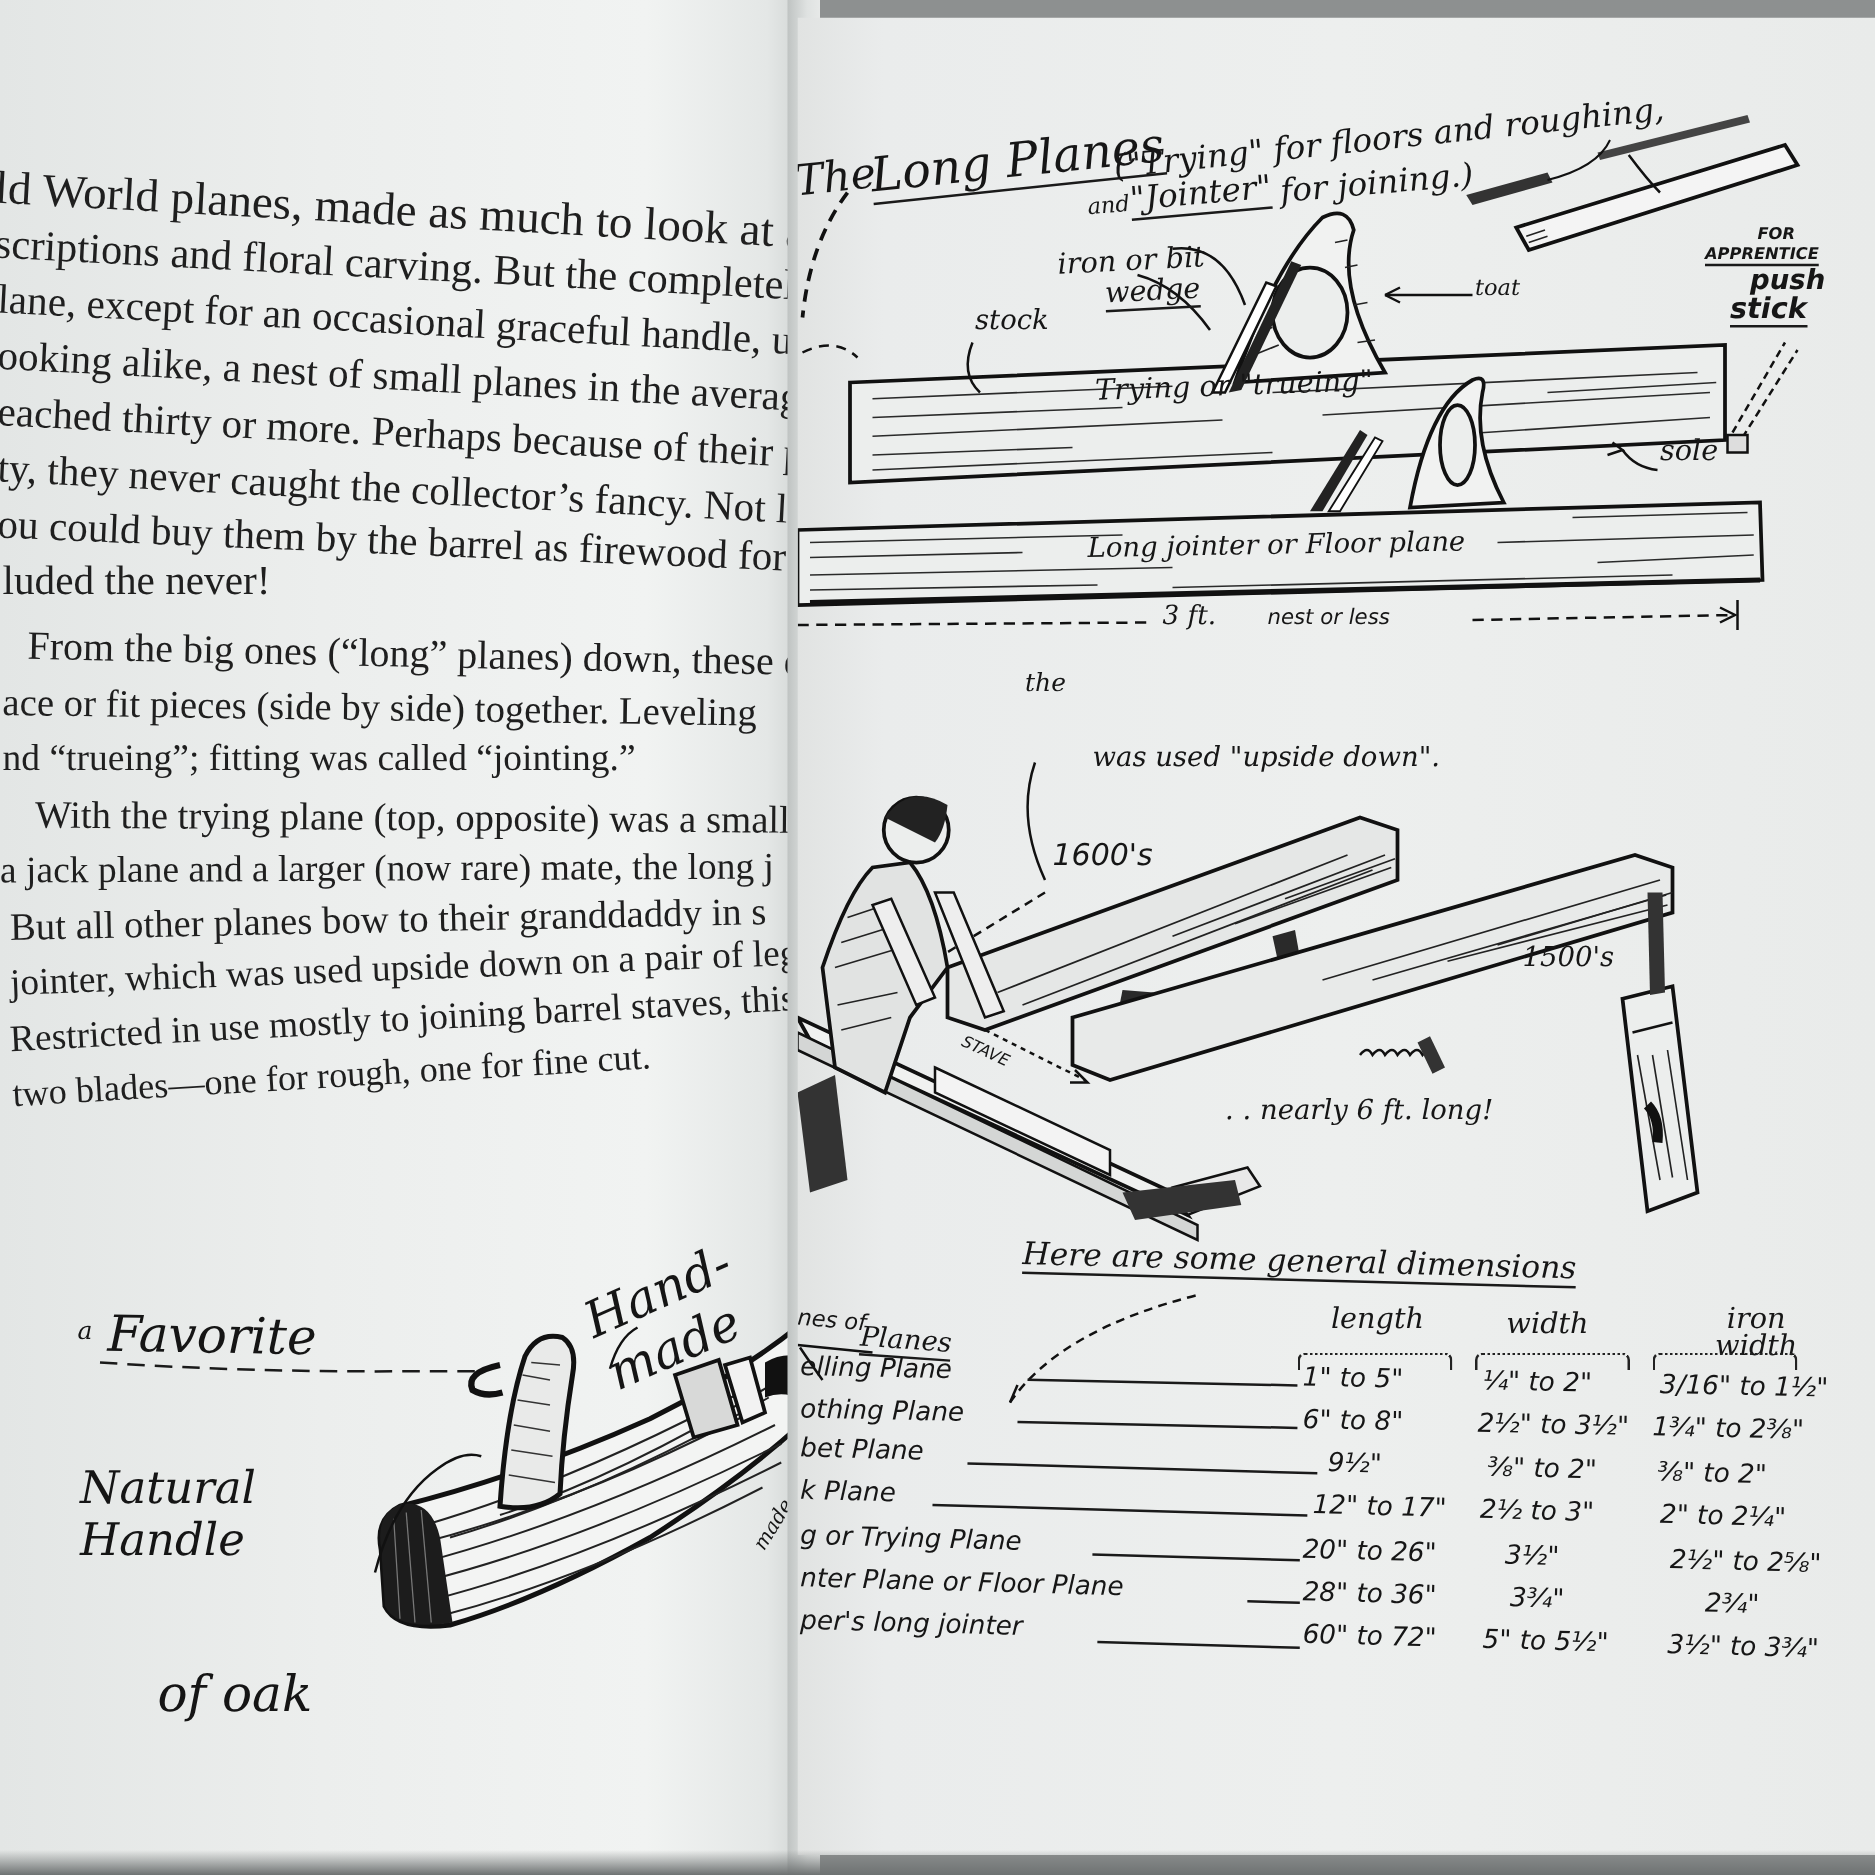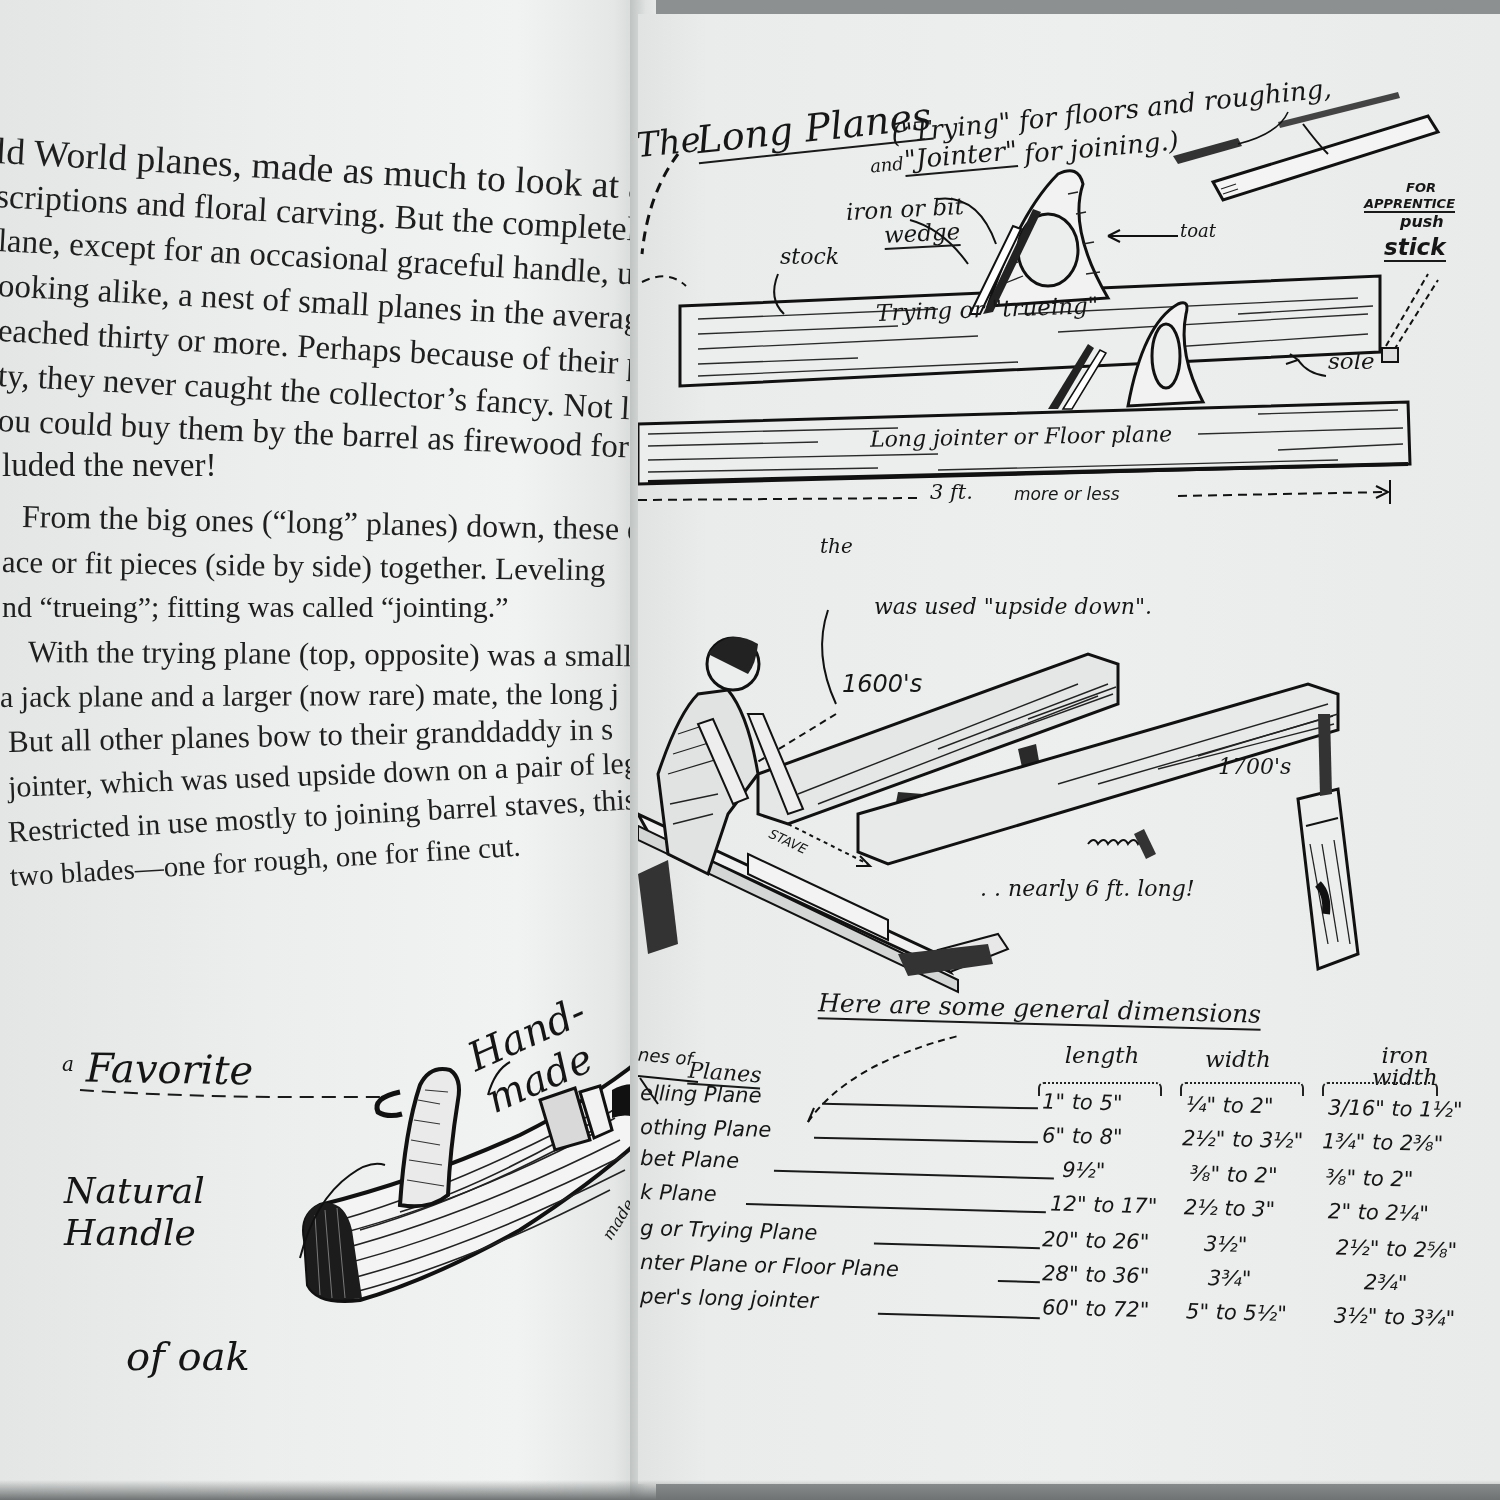--- a/index.html
+++ b/index.html
@@ -336,32 +336,32 @@
     <div class="hand" style="left:386px; top:118px; font-size:26px; transform: rotate(-5deg);">for joining.)</div>
 
     <div class="hand" style="left:208px; top:182px; font-size:23px; transform: rotate(-3deg);">iron or bit</div>
     <div class="hand underline" style="left:246px; top:206px; font-size:23px; transform: rotate(-3deg);">wedge</div>
     <div class="hand" style="left:542px; top:206px; font-size:18px;">toat</div>
     <div class="hand" style="left:142px; top:230px; font-size:22px;">stock</div>
     <div class="hand" style="left:690px; top:334px; font-size:23px;">sole</div>
 
     <div class="hand-sans" style="left:768px; top:166px; font-size:13px; font-weight:bold;">FOR</div>
     <div class="hand-sans" style="left:726px; top:182px; font-size:13px; font-weight:bold; border-bottom:2px solid #1a1a1a;">APPRENTICE</div>
-    <div class="hand-sans" style="left:762px; top:198px; font-size:16px; font-weight:bold;">push</div>
+    <div class="hand-sans" style="left:762px; top:198px; font-size:22px; font-weight:bold;">push</div>
     <div class="hand-sans" style="left:746px; top:220px; font-size:23px; font-weight:bold; border-bottom:2px solid #1a1a1a;">stick</div>
 
     <div class="hand" style="left:238px; top:282px; font-size:23px; transform: rotate(-2deg);">Trying or "trueing"</div>
     <div class="hand" style="left:232px; top:410px; font-size:22px; transform: rotate(-1deg);">Long jointer or Floor plane</div>
     <div class="hand" style="left:292px; top:466px; font-size:21px;">3 ft.</div>
-    <div class="hand-sans" style="left:376px; top:470px; font-size:17px;">more or less</div>
+    <div class="hand-sans" style="left:376px; top:470px; font-size:17px;">nest or less</div>
 
     <div class="hand" style="left:182px; top:520px; font-size:20px;">the</div>
     <div class="hand" style="left:236px; top:580px; font-size:22px;">was used "upside down".</div>
     <div class="hand-sans" style="left:204px; top:656px; font-size:24px;">1600's</div>
-    <div class="hand" style="left:580px; top:740px; font-size:22px;">1700's</div>
+    <div class="hand" style="left:580px; top:740px; font-size:22px;">1500's</div>
     <div class="hand-sans" style="left:130px; top:820px; font-size:13px; transform: rotate(25deg);">STAVE</div>
     <div class="hand" style="left:342px; top:862px; font-size:22px;">. . nearly 6 ft. long!</div>
 
     <div class="hand underline" style="left:180px; top:980px; font-size:25px; transform: rotate(1.5deg);">Here are some general dimensions</div>
     <div class="hand-sans" style="left:0px; top:1032px; font-size:18px; transform: rotate(5deg);">nes of</div>
     <div class="hand underline" style="left:50px; top:1046px; font-size:22px; transform: rotate(4deg);">Planes</div>
 
     <div class="col-head" style="left:404px; top:1030px; width:120px;">length</div>
     <div class="col-head" style="left:540px; top:1034px; width:120px;">width</div>
     <div class="col-head" style="left:712px; top:1030px; width:110px;">iron width</div>

